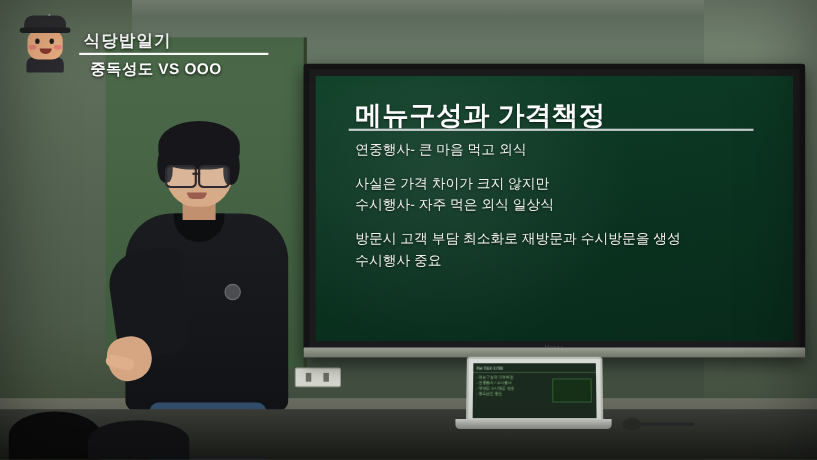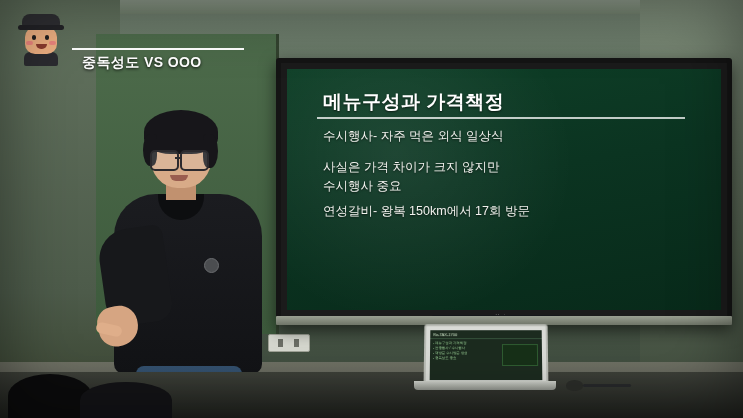--- a/index.html
+++ b/index.html
@@ -86,21 +86,21 @@
     left: -20%; top: -40%;
     width: 90%; height: 150%;
     background: radial-gradient(ellipse at center, rgba(255,255,255,.08), rgba(255,255,255,0) 65%);
     transform: rotate(18deg);
     pointer-events: none;
   }
   .slide-title {
     position: absolute;
     left: 36px; top: 20px;
     color: #ffffff;
-    font-size: 19px;
+    font-size: 24px;
     font-weight: bold;
     letter-spacing: .5px;
     text-shadow: 0 1px 2px rgba(0,0,0,.6);
   }
   .title-underline {
     position: absolute;
     left: 30px; top: 48px;
     width: 368px; height: 2px;
     background: rgba(255,255,255,.75);
   }
@@ -457,24 +457,25 @@
     <i class="a"></i>
       <i class="b"></i>
   </div>
 
   <div class="monitor">
     <div class="screen">
       <div class="screen-glow"></div>
       <div class="slide-title">메뉴구성과 가격책정</div>
       <div class="title-underline"></div>
       <div class="slide-body">
+        <p class="slide-line">연중행사- 큰 마음 먹고 외식</p>
+        <p class="slide-line tight">사실은 가격 차이가 크지 않지만</p>
         <p class="slide-line">수시행사- 자주 먹은 외식 일상식</p>
-        <p class="slide-line tight">사실은 가격 차이가 크지 않지만</p>
+        <p class="slide-line tight">방문시 고객 부담 최소화로 재방문과 수시방문을 생성</p>
         <p class="slide-line tight">수시행사 중요</p>
-        <p class="slide-line last">연성갈비- 왕복 150km에서 17회 방문</p>
       </div>
     </div>
     <div class="monitor-brand">Haier</div>
   </div>
   <div class="monitor-stand"></div>
   <div class="tray"></div>
 
   <div class="person">
     <div class="p-body"></div>
     <div class="p-legs"></div>
@@ -520,18 +521,19 @@
       <div class="bc-body"></div>
       <div class="bc-face"></div>
       <div class="bc-hat"></div>
       <div class="bc-hat-brim"></div>
       <div class="bc-eye l"></div>
       <div class="bc-eye r"></div>
       <div class="bc-cheek l"></div>
       <div class="bc-cheek r"></div>
       <div class="bc-mouth"></div>
     </div>
+    <div class="brand-title">식당밥일기</div>
     <div class="brand-rule"></div>
     <div class="brand-sub">중독성도 VS OOO</div>
   </div>
 
   <div class="vignette"></div>
 </div>
 
 </body></html>

